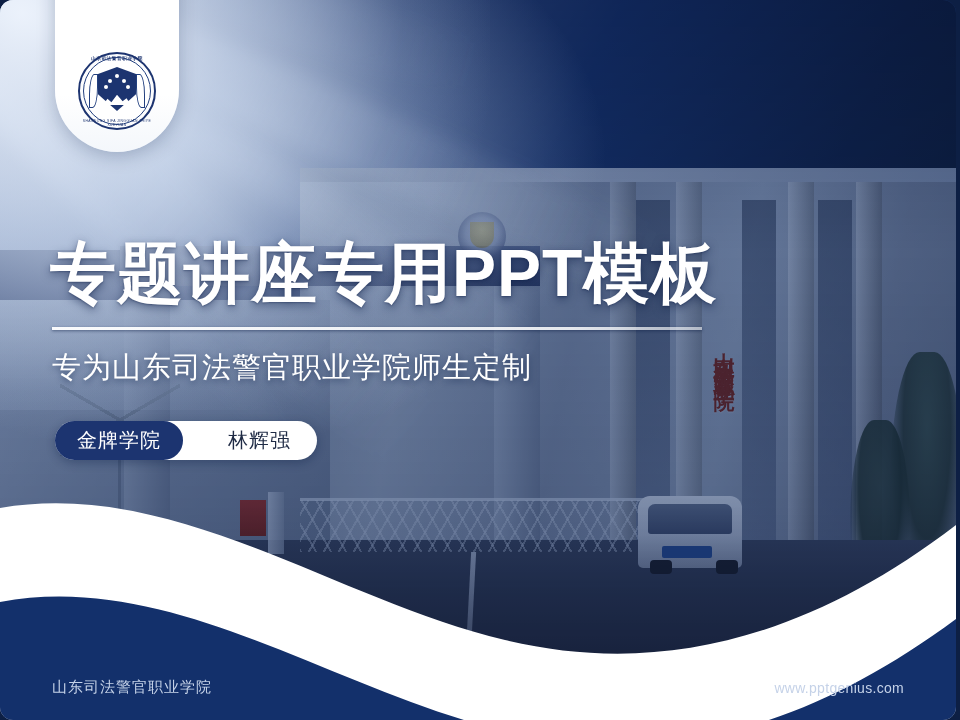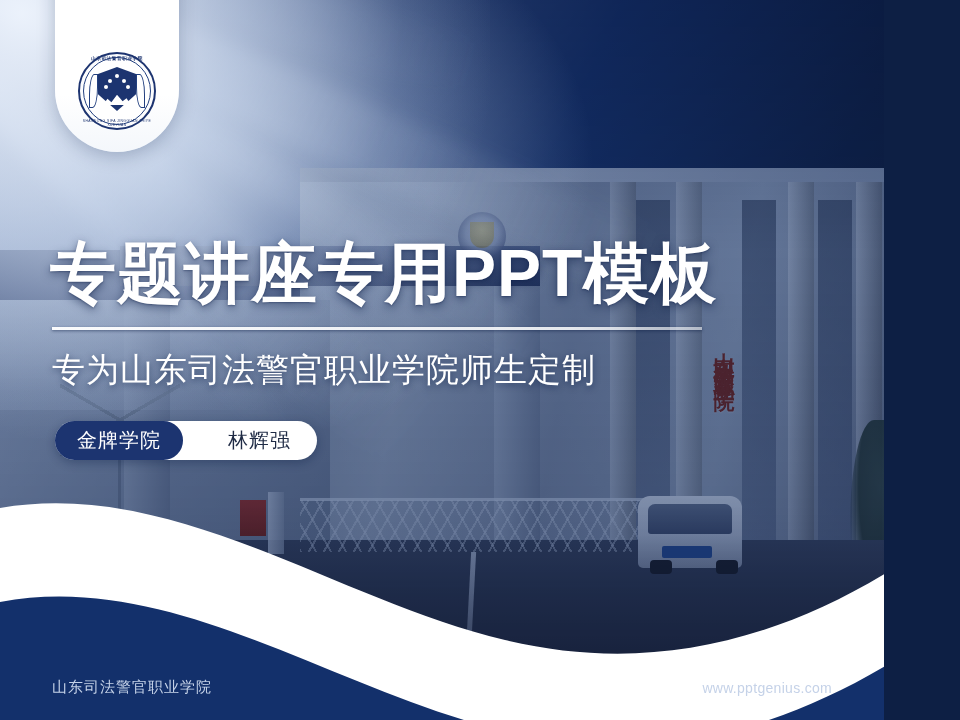--- a/index.html
+++ b/index.html
@@ -6,23 +6,24 @@
   * { margin:0; padding:0; box-sizing:border-box; }
   html, body {
     width:960px; height:720px;
     background:#0d1f44;
     font-family:"Liberation Sans","DejaVu Sans",sans-serif;
     overflow:hidden;
   }
 
   #slide {
     position:relative;
-    width:884px; height:720px;
+    width:956px; height:720px;
     overflow:hidden;
     background:#13306b;
+    border-radius:13px;
   }
 
   
   .photo-layer { position:absolute; inset:0; overflow:hidden; }
 
   
   .sky {
     position:absolute; left:0; top:0; width:960px; height:250px;
     background:linear-gradient(115deg,#dfe6f2 0%,#9fb2d2 14%,#4f6fa5 34%,#1e4484 58%,#15305f 85%,#12294f 100%);
   }
@@ -223,21 +224,21 @@
     text-shadow:0 3px 10px rgba(12,30,70,.55), 0 1px 2px rgba(12,30,70,.4);
     white-space:nowrap;
   }
   .divider {
     position:absolute; left:52px; top:327px; width:650px; height:3px;
     background:linear-gradient(90deg,rgba(255,255,255,.95),rgba(255,255,255,.85) 80%,rgba(255,255,255,.55));
     box-shadow:0 1px 3px rgba(10,28,66,.5);
   }
   .subhead {
     position:absolute; left:52px; top:348px;
-    font-size:33px; color:#ffffff; letter-spacing:1px;
+    font-size:29px; color:#ffffff; letter-spacing:1px;
     text-shadow:0 2px 6px rgba(12,30,70,.6);
     white-space:nowrap;
   }
 
   
   .badge {
     position:absolute; left:55px; top:421px;
     height:39px; display:flex; align-items:center;
     background:#ffffff; border-radius:20px;
     padding-right:26px;

